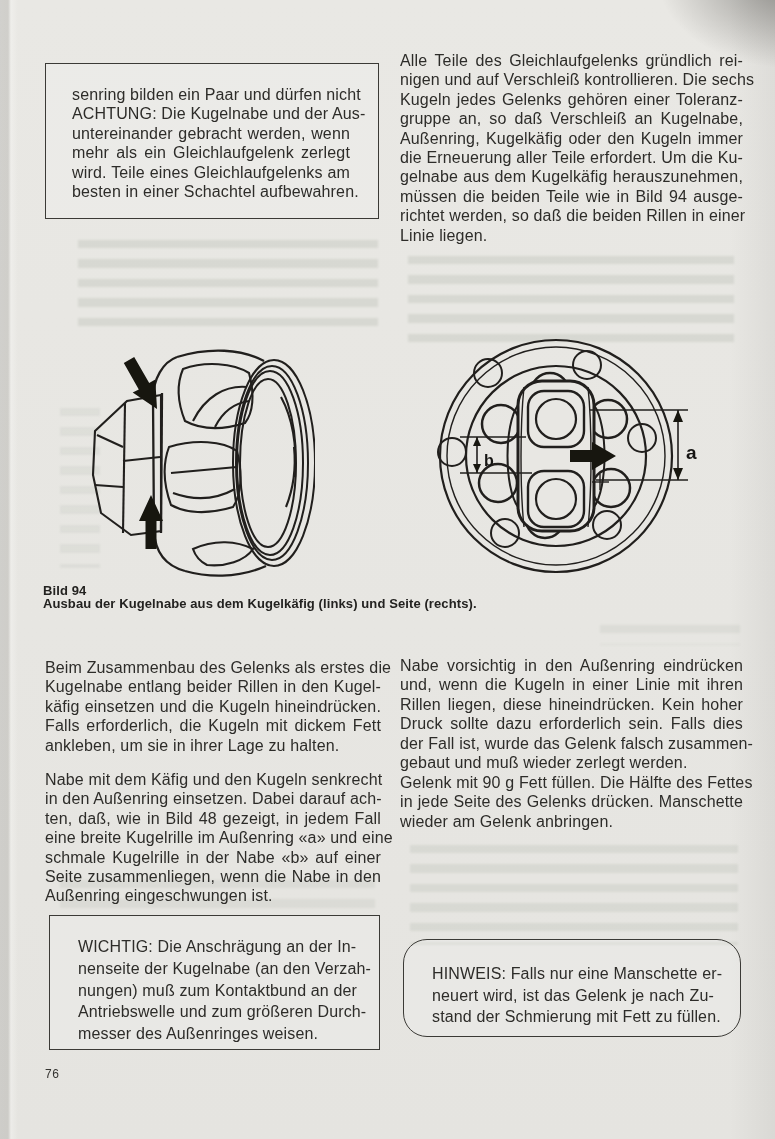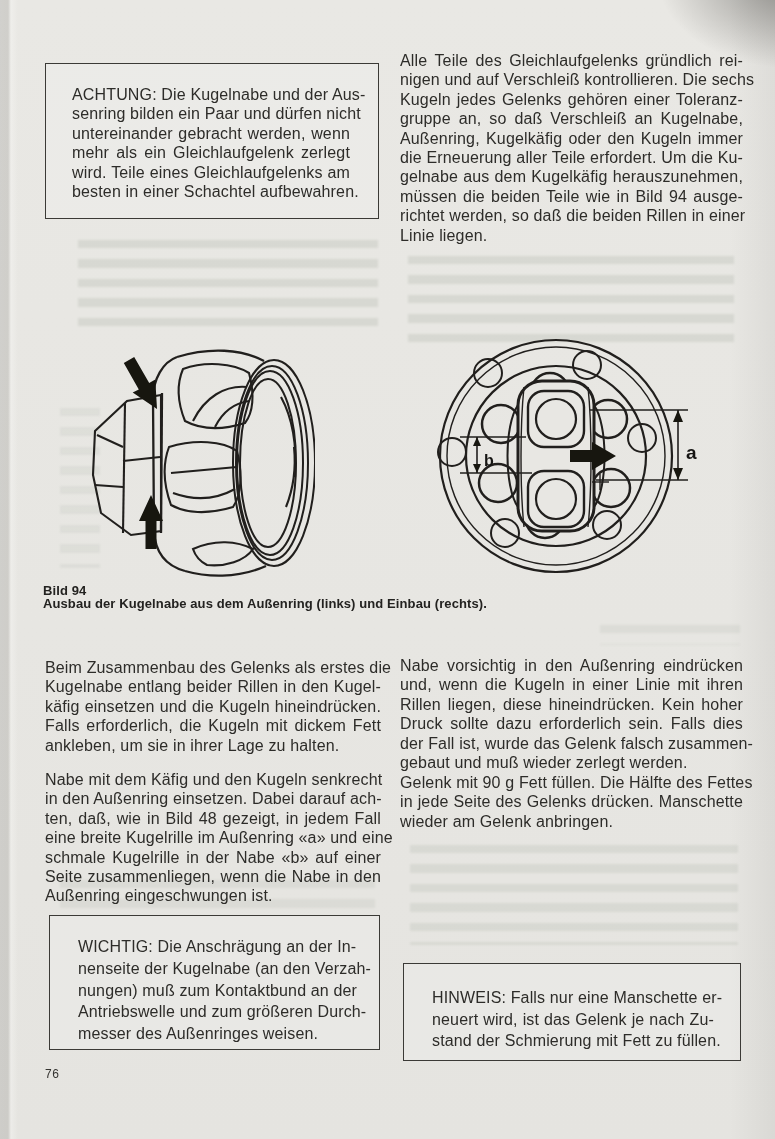--- a/index.html
+++ b/index.html
@@ -37,22 +37,22 @@
 
   <div class="abs ghost" style="left:78px;top:240px;width:300px;height:92px;"></div>
   <div class="abs ghost" style="left:408px;top:256px;width:326px;height:96px;"></div>
   <div class="abs ghost" style="left:60px;top:408px;width:40px;height:160px;opacity:.6;"></div>
   <div class="abs ghost" style="left:410px;top:845px;width:328px;height:100px;opacity:.85;"></div>
   <div class="abs ghost" style="left:60px;top:880px;width:315px;height:28px;opacity:.7;"></div>
   <div class="abs ghost" style="left:600px;top:625px;width:140px;height:20px;opacity:.7;"></div>
 
   <div class="abs notice-box" style="left:45px;top:63px;width:332px;height:154px;">
     <div class="box-text body-text" style="left:26px;top:21px;width:278px;">
+        <div class="line">senring bilden ein Paar und dürfen nicht</div>
         <div class="line">ACHTUNG: Die Kugelnabe und der Aus-</div>
-        <div class="line">senring bilden ein Paar und dürfen nicht</div>
         <div class="line">untereinander gebracht werden, wenn</div>
         <div class="line">mehr als ein Gleichlaufgelenk zerlegt</div>
         <div class="line">wird. Teile eines Gleichlaufgelenks am</div>
         <div class="line final">besten in einer Schachtel aufbewahren.</div>
       </div>
   </div>
 
   <div class="abs body-text" style="left:400px;top:51px;width:343px;">
       <div class="line">Alle Teile des Gleichlaufgelenks gründlich rei-</div>
       <div class="line">nigen und auf Verschleiß kontrollieren. Die sechs</div>
@@ -167,21 +167,21 @@
     </g>
     <text x="64" y="141" font-size="16" font-weight="bold">b</text>
 
     <g class="ink" stroke-width="1.4">
       <path d="M172,157 L189,157"></path>
       <path d="M180,149 L180,165"></path>
     </g>
   </svg>
 
   <div class="abs caption" style="left:43px;top:584px;">Bild 94</div>
-  <div class="abs caption" style="left:43px;top:597px;">Ausbau der Kugelnabe aus dem Außenring (links) und Einbau  (rechts).</div>
+  <div class="abs caption" style="left:43px;top:597px;">Ausbau der Kugelnabe aus dem Kugelkäfig (links) und Seite  (rechts).</div>
 
   <div class="abs body-text" style="left:45px;top:658px;width:336px;">
       <div class="line">Beim Zusammenbau des Gelenks als erstes die</div>
       <div class="line">Kugelnabe entlang beider Rillen in den Kugel-</div>
       <div class="line">käfig einsetzen und die Kugeln hineindrücken.</div>
       <div class="line">Falls erforderlich, die Kugeln mit dickem Fett</div>
       <div class="line final">ankleben, um sie in ihrer Lage zu halten.</div>
     </div>
   <div class="abs body-text" style="left:45px;top:755px;width:336px;margin-top:15px;">
       <div class="line">Nabe mit dem Käfig und den Kugeln senkrecht</div>
@@ -210,21 +210,21 @@
   <div class="abs notice-box" style="left:49px;top:915px;width:329px;height:133px;">
     <div class="box-text body-text" style="left:28px;top:20px;width:272px;line-height:21.8px;">
         <div class="line">WICHTIG: Die Anschrägung an der In-</div>
         <div class="line">nenseite der Kugelnabe (an den Verzah-</div>
         <div class="line">nungen) muß zum Kontaktbund an der</div>
         <div class="line">Antriebswelle und zum größeren Durch-</div>
         <div class="line final">messer des Außenringes weisen.</div>
       </div>
   </div>
 
-  <div class="abs notice-box" style="left:403px;top:963px;width:336px;height:96px;">
+  <div class="abs notice-box" style="left:403px;top:939px;width:336px;height:96px;border-radius:24px;">
     <div class="box-text body-text" style="left:28px;top:23px;width:282px;line-height:21.5px;">
         <div class="line">HINWEIS: Falls nur eine Manschette er-</div>
         <div class="line">neuert wird, ist das Gelenk je nach Zu-</div>
         <div class="line final">stand der Schmierung mit Fett zu füllen.</div>
       </div>
   </div>
 
   <div class="abs pagenum" style="left:45px;top:1067px;">76</div>
 
 </div>

